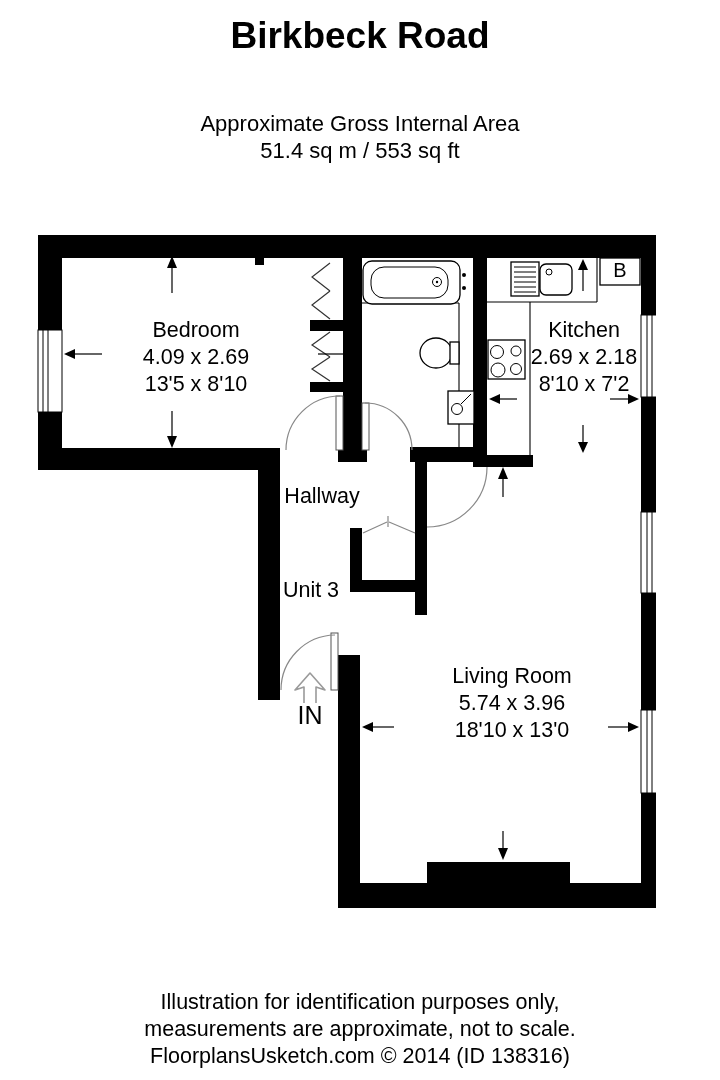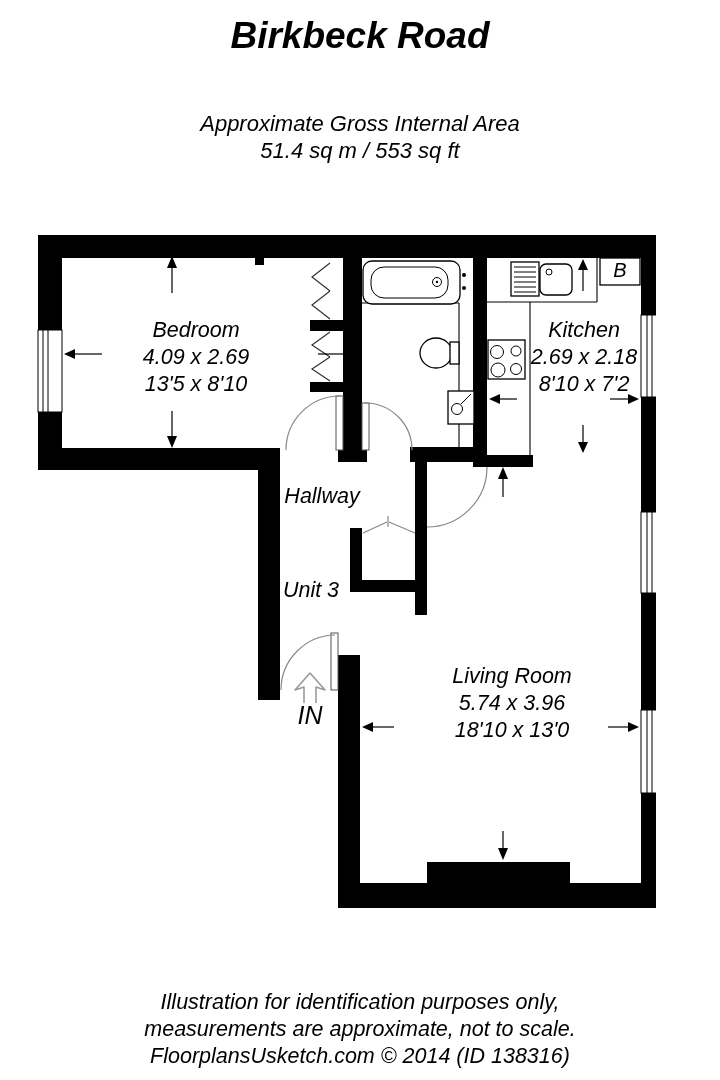--- a/index.html
+++ b/index.html
@@ -1,17 +1,17 @@
 <!DOCTYPE html>
 <html style="--wall: #000000; --arc: #888888; --bg: #ffffff;"><head>
 <meta charset="utf-8">
 <style>
   :root { --wall:#000000; --arc:#888888; --bg:#ffffff; }
   html,body { margin:0; padding:0; background:#fff; }
-  .canvas { position:relative; width:656px; height:1080px; background:var(--bg); overflow:hidden;font-style:italic; }
+  .canvas { position:relative; width:656px; height:1080px; background:var(--bg); overflow:hidden; }
   svg { display:block; }
   .wall    { fill:var(--wall); stroke:none; }
   .thin    { stroke:#000; stroke-width:1.1; fill:none; }
   .fix     { fill:#fff; stroke:#000; stroke-width:1.3; }
   .fixthin { fill:none; stroke:#000; stroke-width:1; }
   .win     { fill:#fff; stroke:#000; stroke-width:1; }
   .winline { stroke:#000; stroke-width:1; }
   .arc     { fill:none; stroke:var(--arc); stroke-width:1.2; }
   .leaf    { fill:#fff; stroke:#555; stroke-width:1; }
   .bifold  { fill:none; stroke:#333; stroke-width:1.2; }

